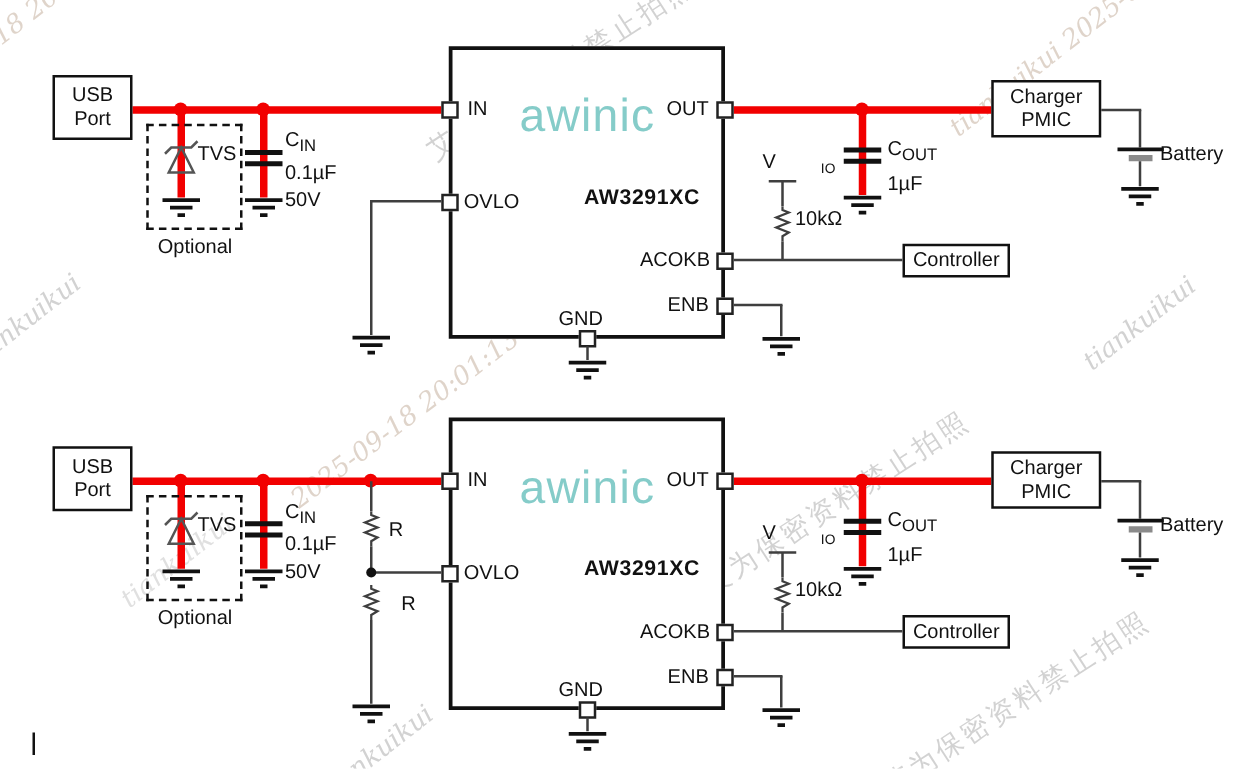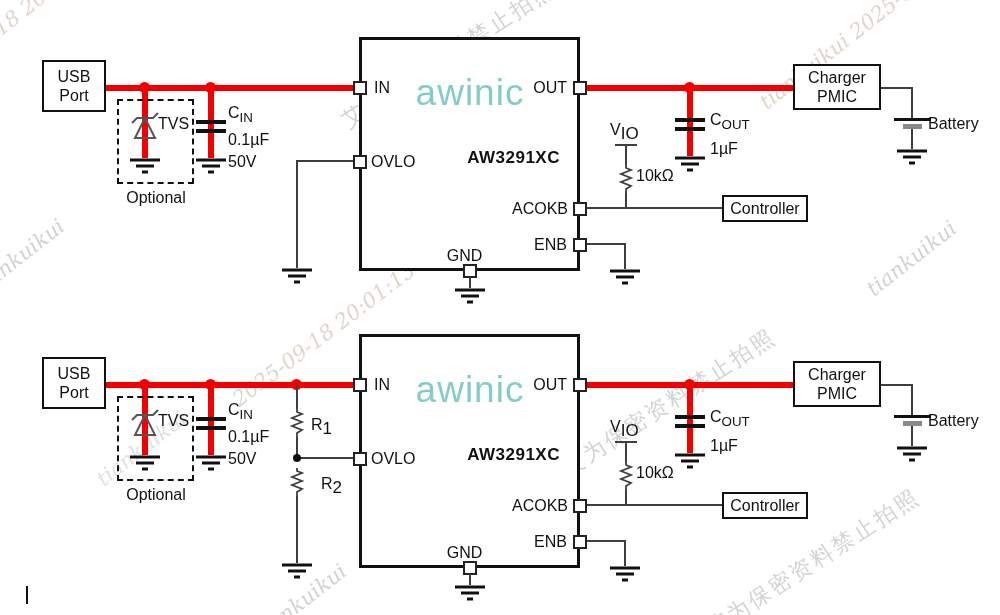--- a/index.html
+++ b/index.html
@@ -10,21 +10,21 @@
   .wire{position:absolute;background:#3f3f3f;}
   .rwire{position:absolute;background:#f20000;}
   .dot{position:absolute;width:11px;height:11px;border-radius:50%;background:#f20000;}
   .bdot{position:absolute;width:8px;height:8px;border-radius:50%;background:#111;}
   .pin{position:absolute;width:14px;height:14px;background:#fff;border:2px solid #222;box-sizing:border-box;}
   .box{position:absolute;background:#fff;border:2px solid #111;display:flex;align-items:center;
        justify-content:center;text-align:center;font-size:16px;line-height:1.2;color:#111;box-sizing:border-box;}
   .chip{position:absolute;background:#fff;border:3px solid #111;box-sizing:border-box;}
   .dashedbox{position:absolute;border:2px dashed #111;box-sizing:border-box;background:transparent;}
   .lbl{position:absolute;font-size:16px;color:#111;white-space:nowrap;line-height:1.2;}
-  .lbl sub{font-size:17px;line-height:0;}
+  .lbl sub{font-size:11px;line-height:0;margin-left:36px;}
   .stack{position:absolute;font-size:16px;color:#111;line-height:22px;white-space:nowrap;}
   .logo{position:absolute;font-size:37px;letter-spacing:1px;font-weight:400;text-align:center;}
   .part{position:absolute;font-size:17px;font-weight:bold;letter-spacing:.5px;text-align:right;color:#111;}
   .right{text-align:right;}
   .center{text-align:center;}
   .gnd line{stroke:#111;stroke-width:3;}
   .sym{position:absolute;}
   .wm{position:absolute;white-space:nowrap;font-family:"DejaVu Serif","Liberation Serif",serif;
       font-style:italic;font-size:21px;color:#c7c7c7;opacity:.8;transform-origin:left top;pointer-events:none;}
   .wm-cn{font-style:normal;font-family:"DejaVu Sans",sans-serif;font-size:22px;letter-spacing:3px;}

